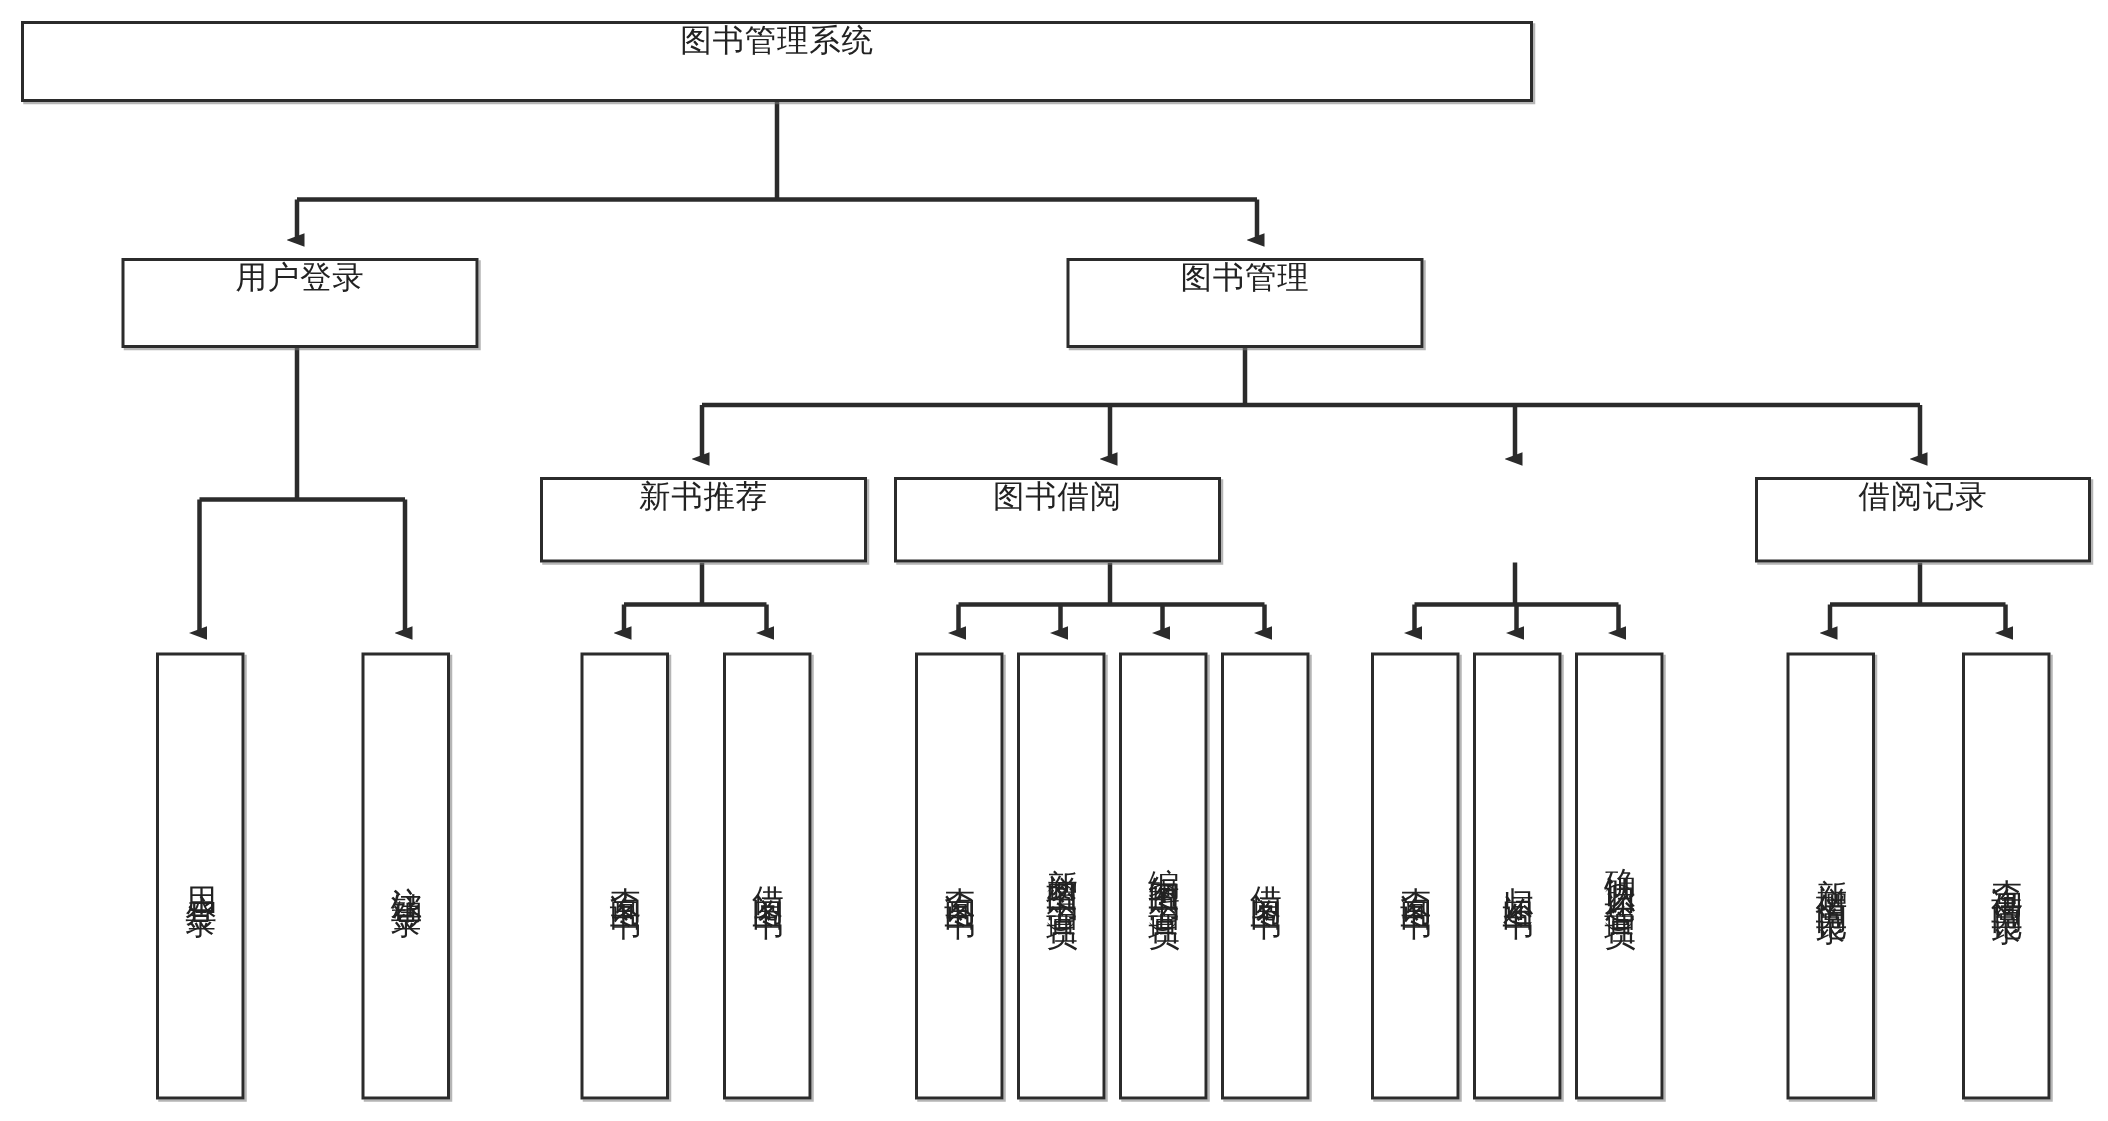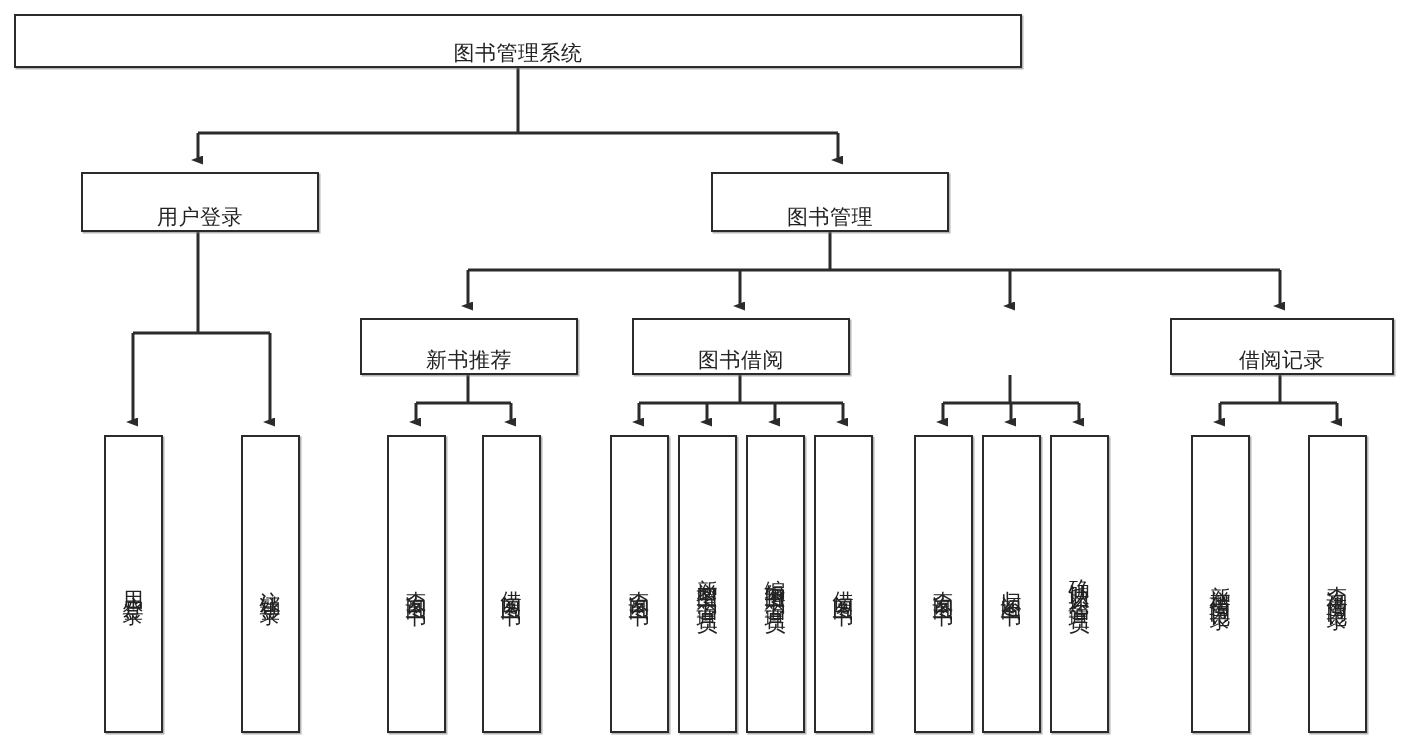--- a/index.html
+++ b/index.html
@@ -24,21 +24,21 @@
     width: 1405px;
     height: 747px;
   }
   .node-box {
     position: absolute;
     box-sizing: border-box;
     background: #ffffff;
     border: 2px solid #2b2b2b;
     box-shadow: 1.5px 1.5px 0 rgba(120,120,120,0.55);
     display: flex;
-    align-items: flex-end;
+    align-items: flex-start;
     justify-content: center;
   }
   .node-label {
     color: #222222;
     text-align: center;
     line-height: 1.18;
     letter-spacing: 0.5px;
     white-space: nowrap;
   }
   .horiz .node-label {
@@ -132,21 +132,21 @@
   </div>
 
   <div class="node-box horiz" style="left:360px; top:318px; width:218px; height:57px;">
     <span class="node-label">新书推荐</span>
   </div>
 
   <div class="node-box horiz" style="left:711px; top:172px; width:238px; height:60px;">
     <span class="node-label">图书管理</span>
   </div>
 
-  <div class="node-box horiz" style="left:632px; top:318px; width:218px; height:57px;">
+  <div class="node-box horiz" style="left:596px; top:318px; width:218px; height:57px;">
     <span class="node-label">图书借阅</span>
   </div>
 
 
   <div class="node-box horiz" style="left:1170px; top:318px; width:224px; height:57px;">
     <span class="node-label">借阅记录</span>
   </div>
 
   <div class="node-box vert" style="left:104px; top:435px; width:59px; height:298px;">
     <span class="node-label">用户登录</span>

